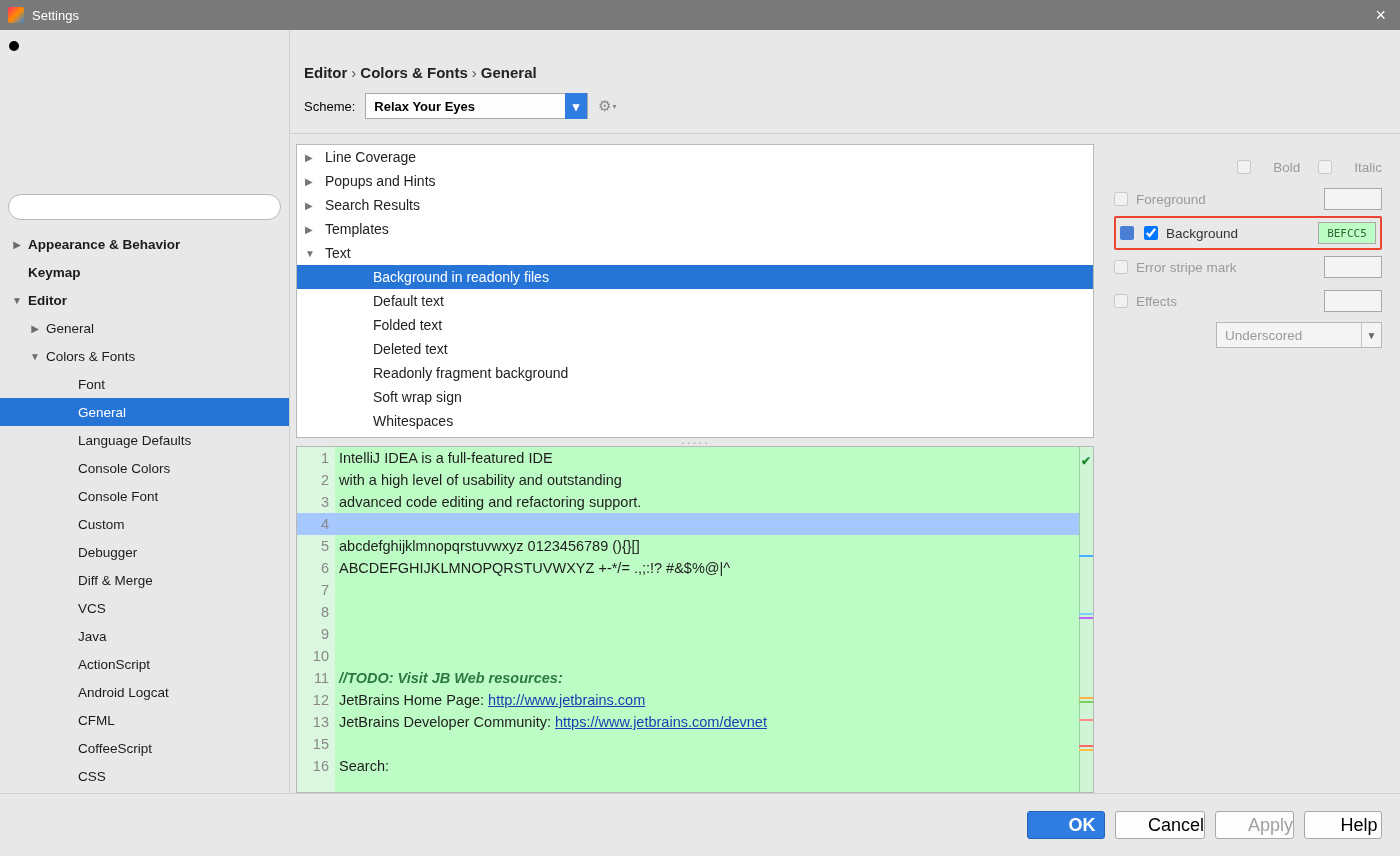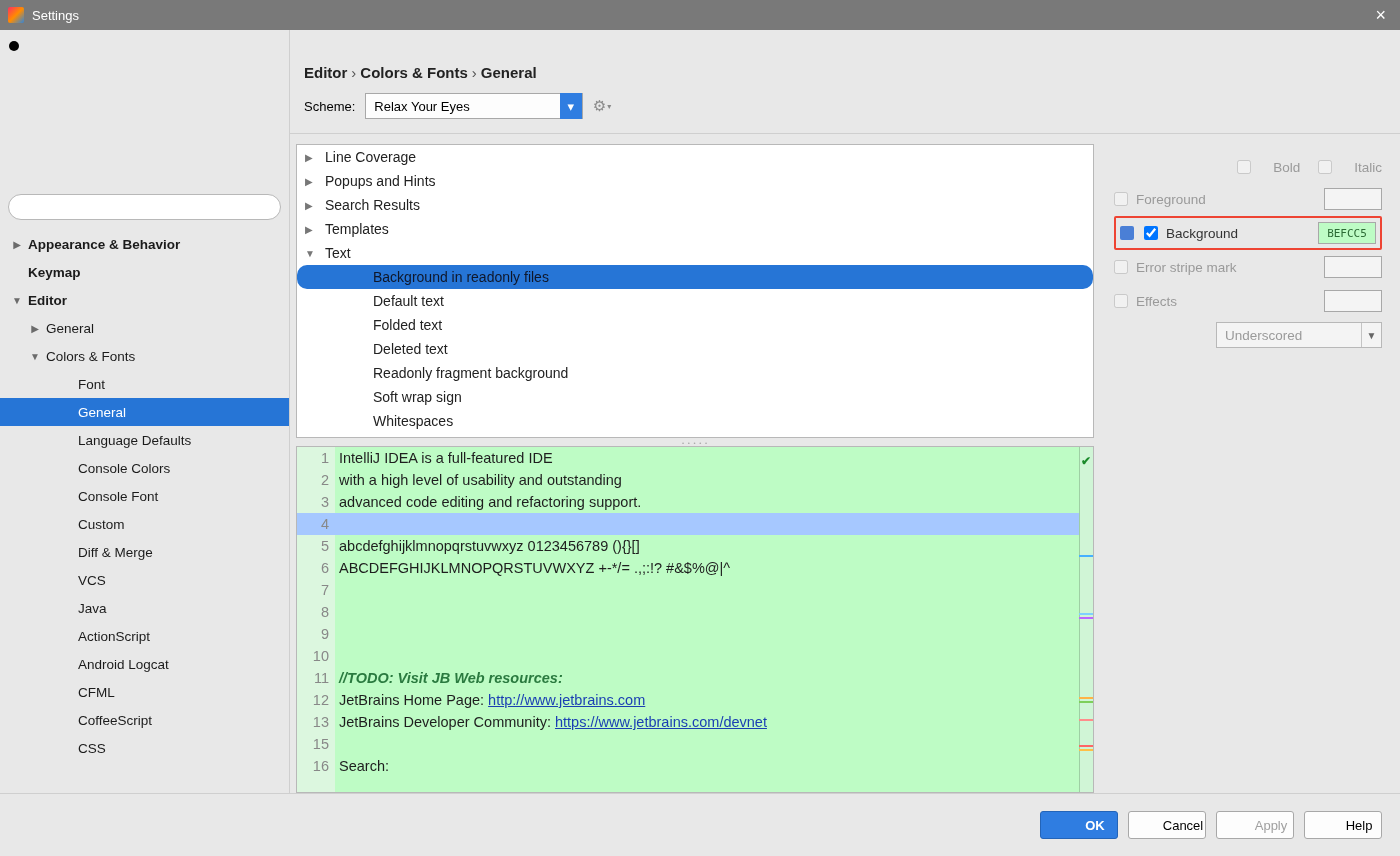--- a/index.html
+++ b/index.html
@@ -19,31 +19,31 @@
   .nav-row.selected .arrow { color: #fff; }
   .nav-row .lbl { padding-left: 4px; }
   .nav-row.bold .lbl { font-weight: 700; }
   .nav-row.d1 { padding-left: 28px; }
   .nav-row.d3 { padding-left: 60px; }
 
   .main { flex: 1; display: flex; flex-direction: column; background: #e8e8e8; margin-top: 20px; }
   .breadcrumb { padding: 14px 14px 6px 14px; font-size: 15px; font-weight: 700; color: #222; }
   .breadcrumb .sep { color: #555; padding: 0 4px; font-weight: 400; }
   .scheme-row { display: flex; align-items: center; gap: 10px; padding: 6px 14px 14px 14px; font-size: 13px; border-bottom: 1px solid #cfcfcf; }
-  .scheme-select { display: flex; align-items: center; border: 1px solid #a8a8a8; background: #fdfdfd; height: 26px; }
+  .scheme-select { display: flex; align-items: center; border: 1px solid #a8a8a8; background: #fdfdfd; height: 26px; font-weight: bold; }
   .scheme-select .val { padding: 0 90px 0 8px; }
   .scheme-select .dd { width: 22px; height: 26px; background: #2f7de1; display:flex; align-items:center; justify-content:center; color:#fff; }
   .gear { color:#8a8a8a; cursor:pointer; font-size:15px; display:flex; align-items:center; gap:1px;}
   .gear .caret { font-size:8px; }
 
   .content-row { display: flex; flex: 1; overflow: hidden; }
   .tree-pane { flex: 0 0 810px; display:flex; flex-direction:column; padding: 10px 0 0 6px; }
   .tree { border:1px solid #b8b8b8; background:#fff; height: 294px; overflow-y:auto; font-size:14px; color:#222; margin-right: 6px;}
   .tree-row { display:flex; align-items:center; height:24px; padding-left:8px; cursor:pointer; }
-  .tree-row.selected { background:#2675d6; color:#0f172a;border-radius:10px; }
+  .tree-row.selected { background:#2675d6; color:#ffffff; }
   .tree-row .tarrow { width:14px; font-size:10px; color:#777; }
   .tree-row .tlbl { padding-left:6px; }
   .tree-row.ind2 { padding-left:56px; }
 
   .splitter { height: 6px; margin: 2px 6px 0 0; cursor: row-resize; text-align:center; color:#aaa; font-size:6px; letter-spacing:1px; }
 
   .preview { flex:1; border:1px solid #b8b8b8; background:#BEFCC5; font-family: "Consolas","Courier New",monospace; font-size:14.5px; line-height:22px; position:relative; overflow:hidden; margin-right:6px;}
   .code { position:relative; }
   .gutter-bg { position:absolute; left:0; top:0; width:38px; bottom:0; background:#dcf7df; }
   .cl { display:flex; position:relative; }
@@ -65,21 +65,21 @@
   .props .swatch.filled { background:#BEFCC5; font-family:monospace; font-size:11px; display:flex; align-items:center; justify-content:center; color:#2c6a34; }
   .highlight-box { border:2px solid #e43; padding:2px 4px; border-radius:2px; }
   .bold-italic-row { display:flex; justify-content:flex-end; gap:18px; height:30px; align-items:center; color:#999;}
   .bold-italic-row label { display:flex; align-items:center; gap:22px;}
   .props .muted { color:#9a9a9a; }
   .effect-dd { display:flex; align-items:center; border:1px solid #b8b8b8; background:#f4f4f4; height:26px; width:166px; margin-left:auto;justify-content:center;}
   .effect-dd .val { flex:1; padding:0 8px; color:#9a9a9a;}
   .effect-dd .dd { width:20px; text-align:center; color:#666; font-size:10px; border-left:1px solid #c4c4c4; height:100%; display:flex; align-items:center; justify-content:center;}
 
   .footer { height:63px; border-top:1px solid #cfcfcf; display:flex; align-items:center; justify-content:flex-end; gap:10px; padding: 0 18px; background:#e8e8e8;}
-  .btn { min-width:78px; height:28px; border:1px solid #a8a8a8; background:#fdfdfd; border-radius:3px; font-size:13px; cursor:pointer;padding-left:32px; }
+  .btn { min-width:78px; height:28px; border:1px solid #a8a8a8; background:#fdfdfd; border-radius:3px; font-size:18px; cursor:pointer;padding-left:32px; }
   .btn.primary { background:#2f7de1; border-color:#2364b8; color:#fff; font-weight:600;}
   .btn.disabled { color:#a0a0a0; }
   .reset-icon { width:14px; height:14px; display:inline-block; background:#4a7fd6; border-radius:2px; margin-right:2px; vertical-align:-2px;}
 </style>
 </head>
 <body>
 
 <div class="titlebar">
   <span class="app-icon"></span>
   <span>Settings</span>
@@ -136,20 +136,24 @@
         <div class="nav-row d3">
           <span class="arrow"></span>
           <span class="lbl">Console Font</span>
         </div>
         <div class="nav-row d3">
           <span class="arrow"></span>
           <span class="lbl">Custom</span>
         </div>
         <div class="nav-row d3">
           <span class="arrow"></span>
+          <span class="lbl">Debugger</span>
+        </div>
+        <div class="nav-row d3">
+          <span class="arrow"></span>
           <span class="lbl">Diff &amp; Merge</span>
         </div>
         <div class="nav-row d3">
           <span class="arrow"></span>
           <span class="lbl">VCS</span>
         </div>
         <div class="nav-row d3">
           <span class="arrow"></span>
           <span class="lbl">Java</span>
         </div>

